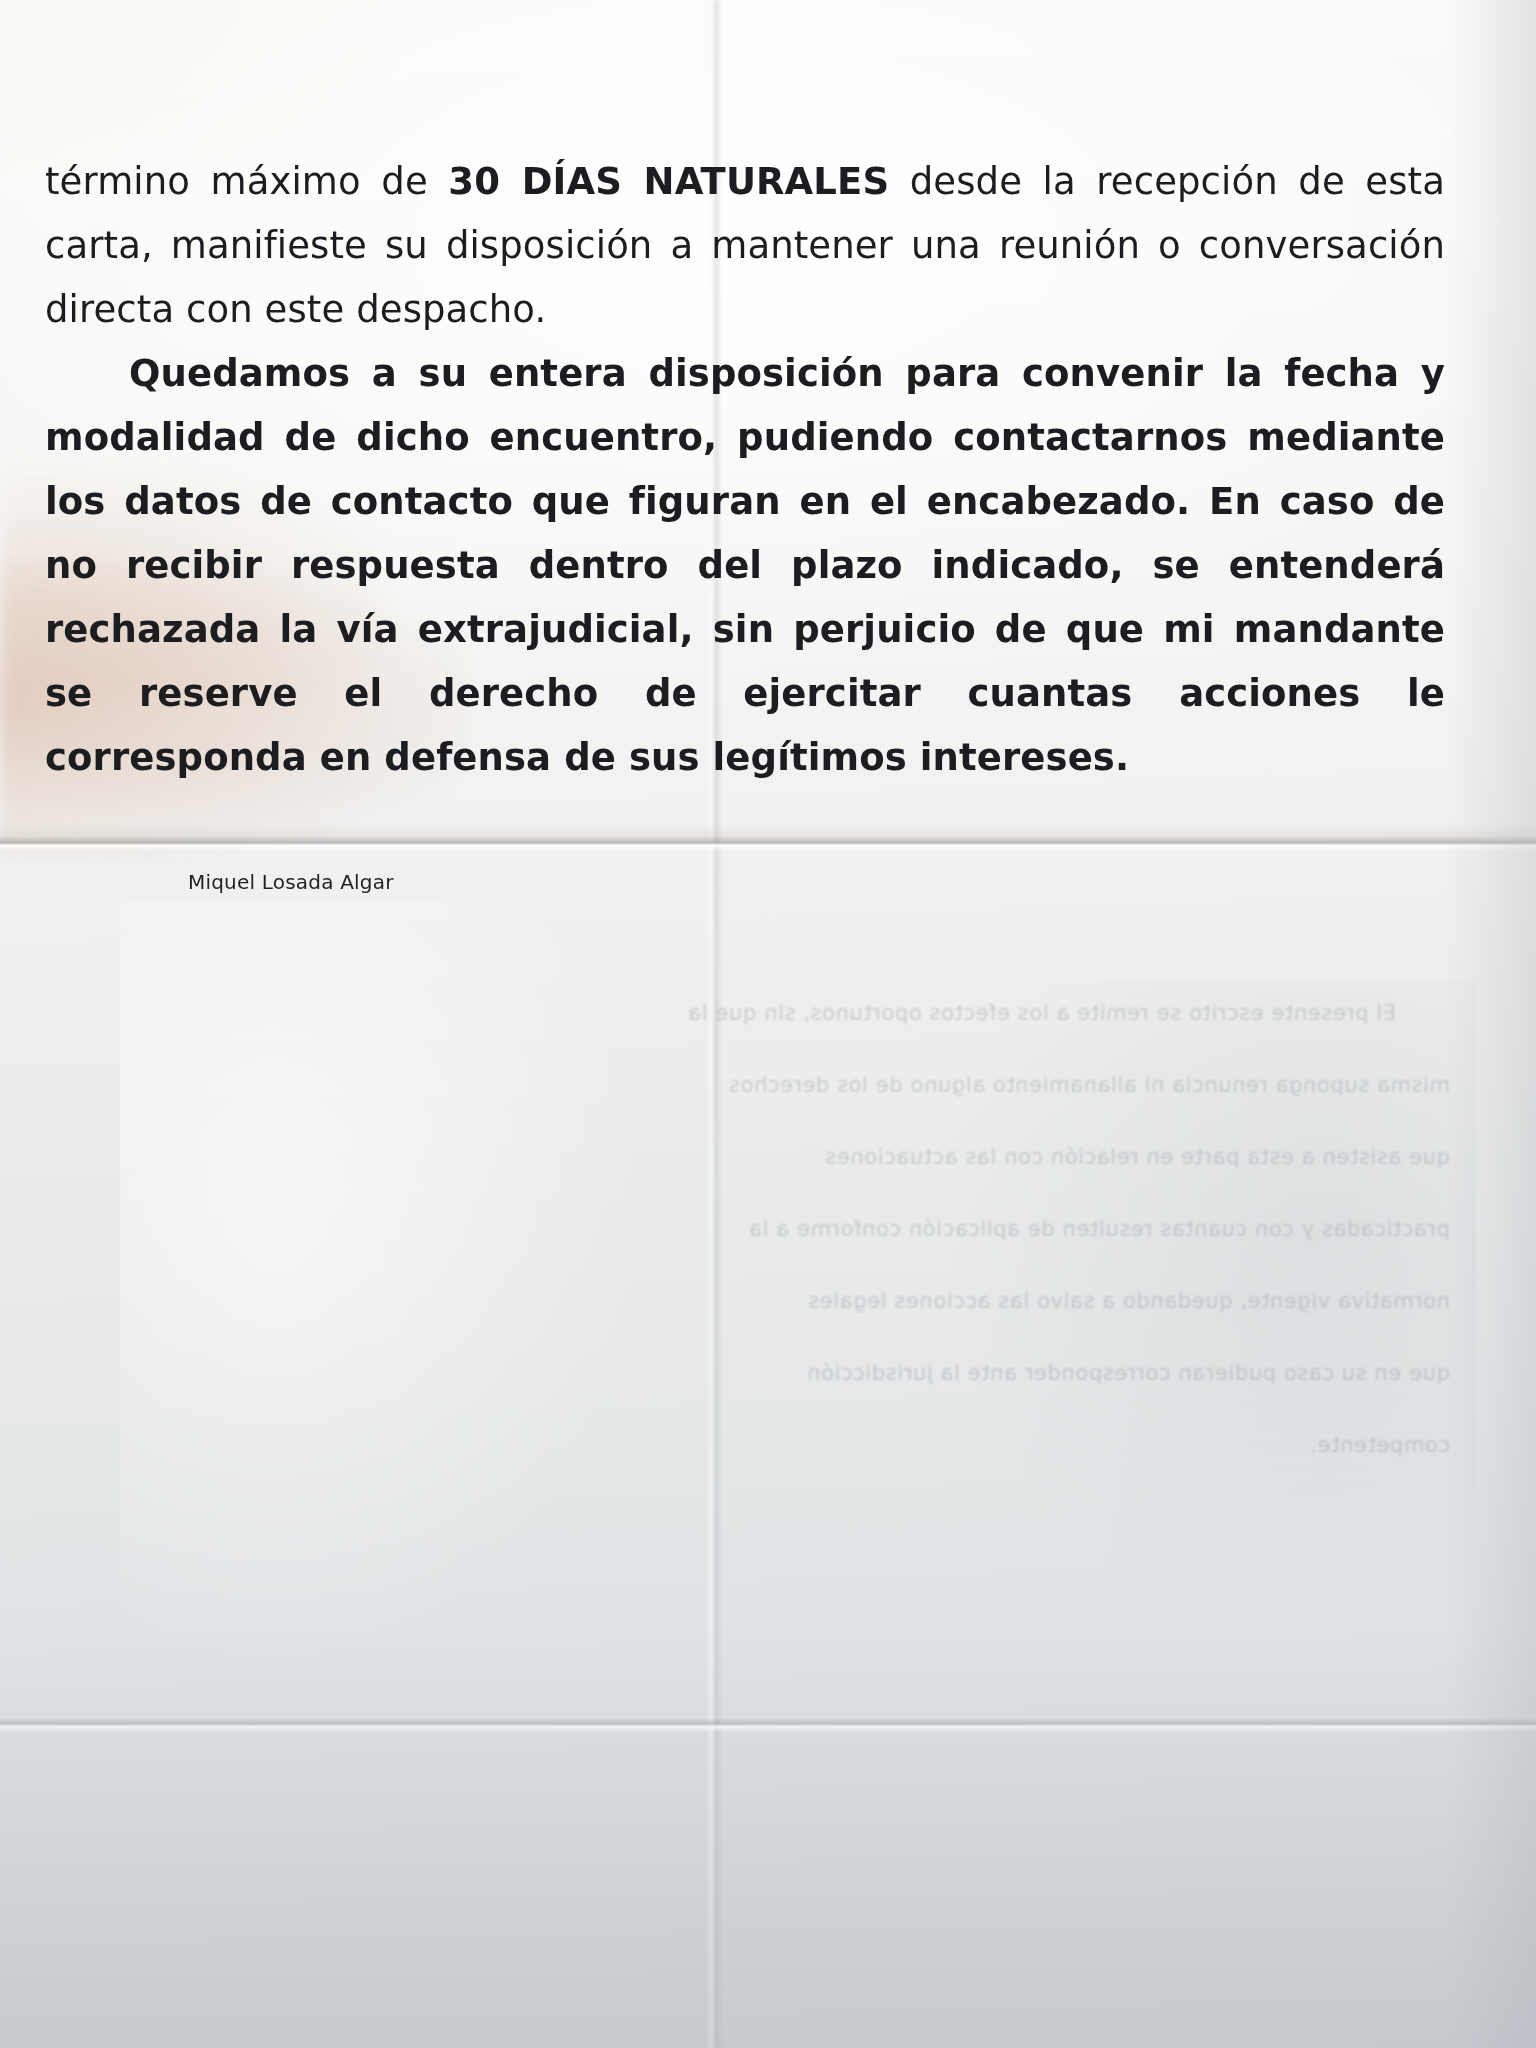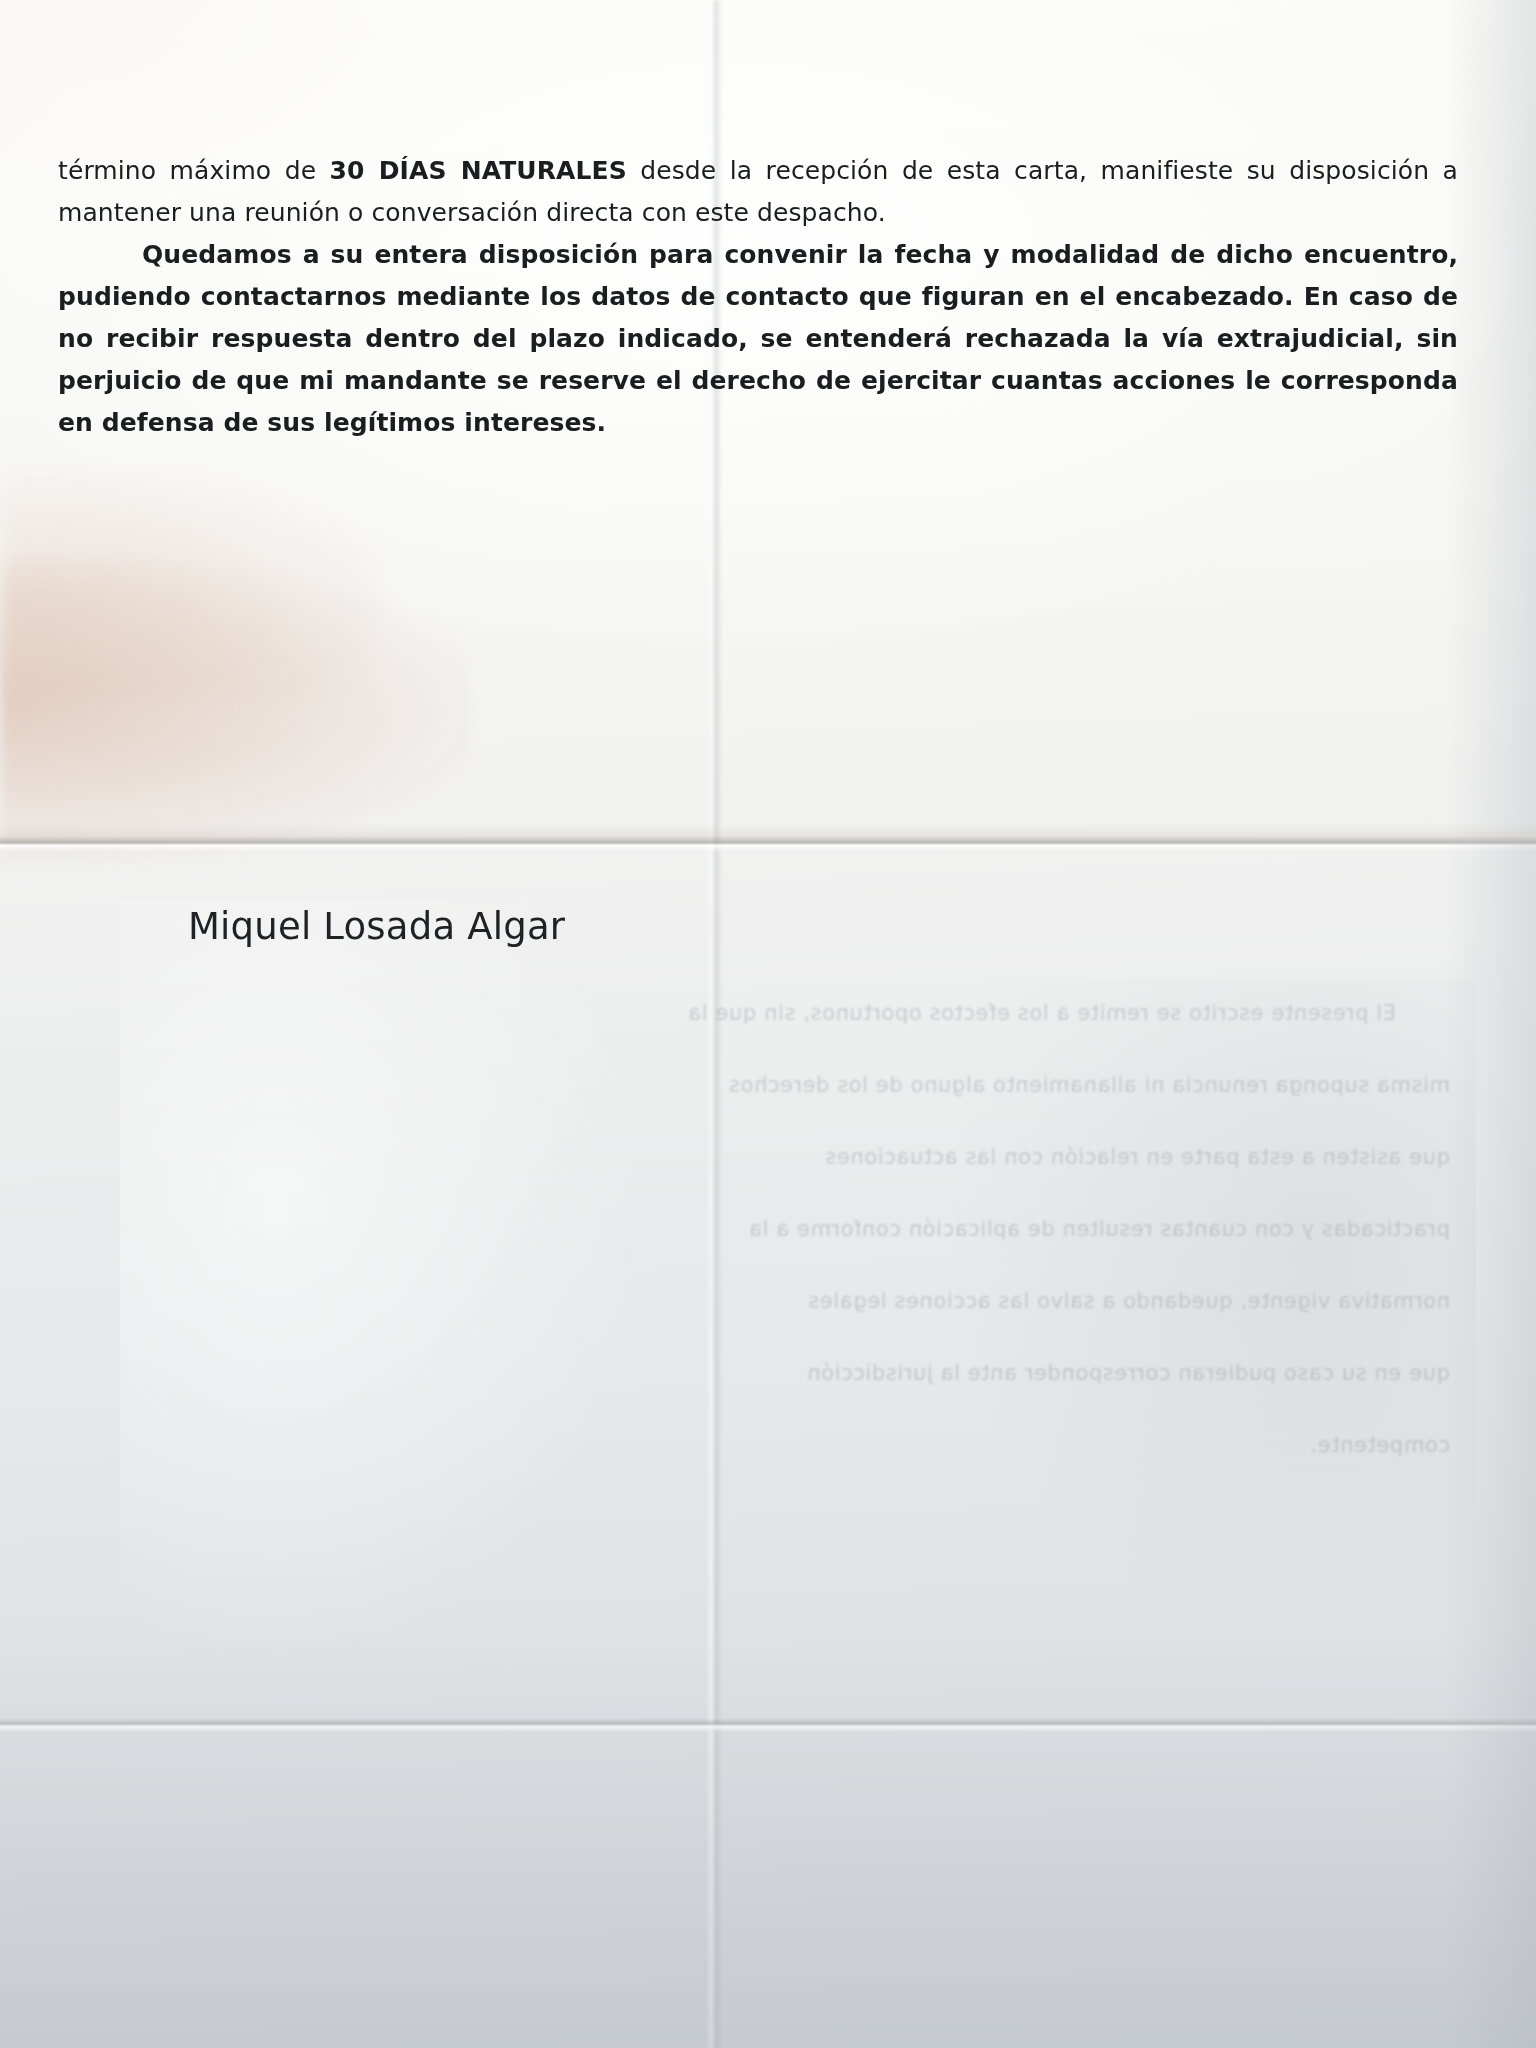--- a/index.html
+++ b/index.html
@@ -124,42 +124,42 @@
     filter: blur(1.1px);
     pointer-events: none;
     user-select: none;
   }
   .showthrough p { margin: 0 0 26px 0; text-align: justify; }
   .showthrough .indent { text-indent: 54px; }
 
   
   .letter {
     position: absolute;
-    left: 58px;
+    left: 45px;
     top: 150px;
     width: 1400px;
     color: #1c1d20;
-    font-size: 25px;
-    line-height: 42px;
+    font-size: 37px;
+    line-height: 64px;
     letter-spacing: 0.1px;
   }
   .letter p {
     margin: 0;
     text-align: justify;
     text-justify: inter-word;
   }
   .p-cont { margin-bottom: 26px; }
   .p-indent { text-indent: 84px; font-weight: bold; }
   .spacer-block { height: 92px; }
   .bold { font-weight: 700; }
   .signature {
     position: absolute;
     left: 188px;
-    top: 905px;
-    font-size: 37px;
+    top: 870px;
+    font-size: 20px;
     color: #1f2124;
     letter-spacing: 0.2px;
   }
   .last-line { text-align: left; }
 </style>
 </head>
 <body>
 
 <div class="page">
 

